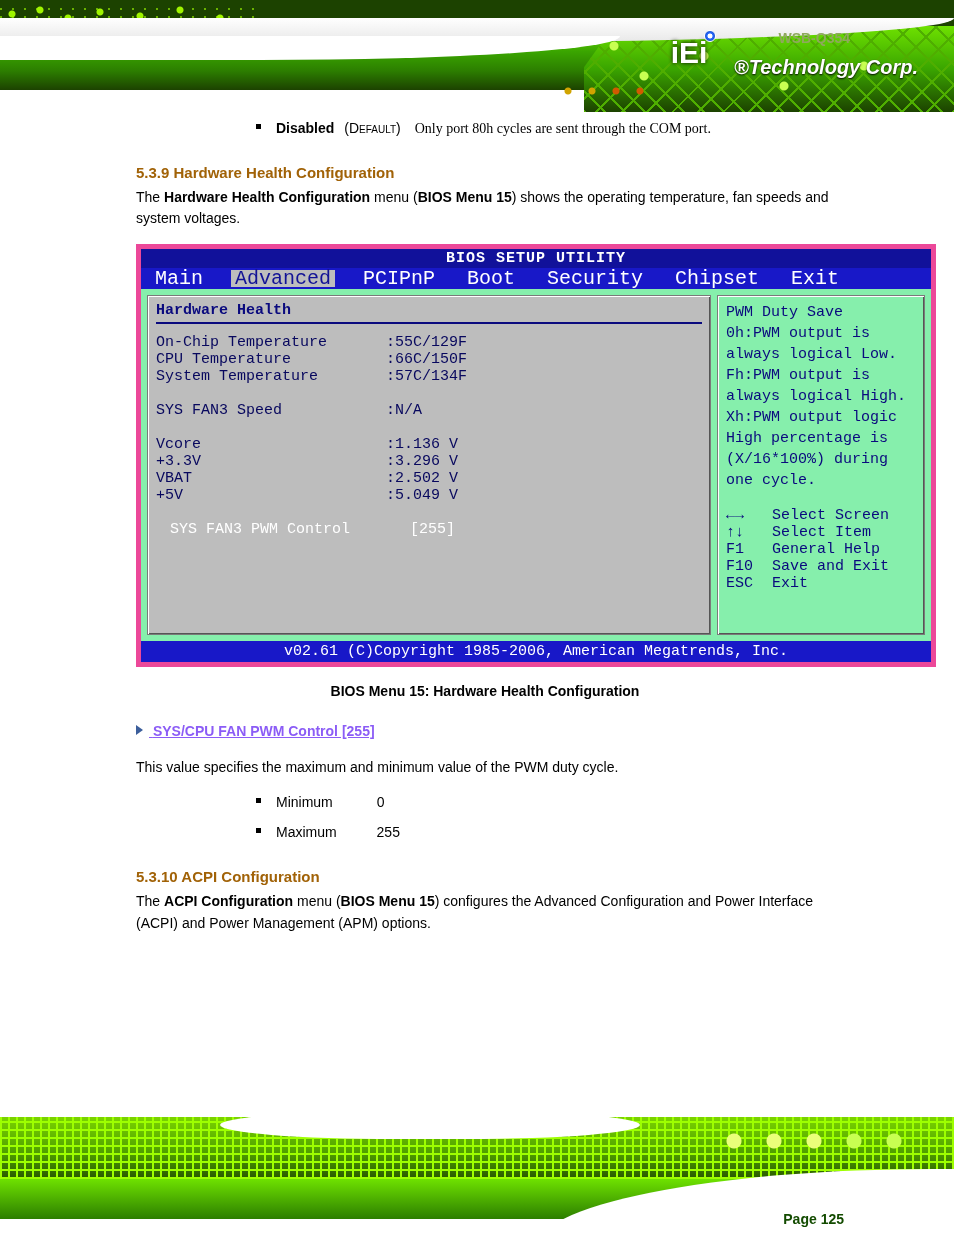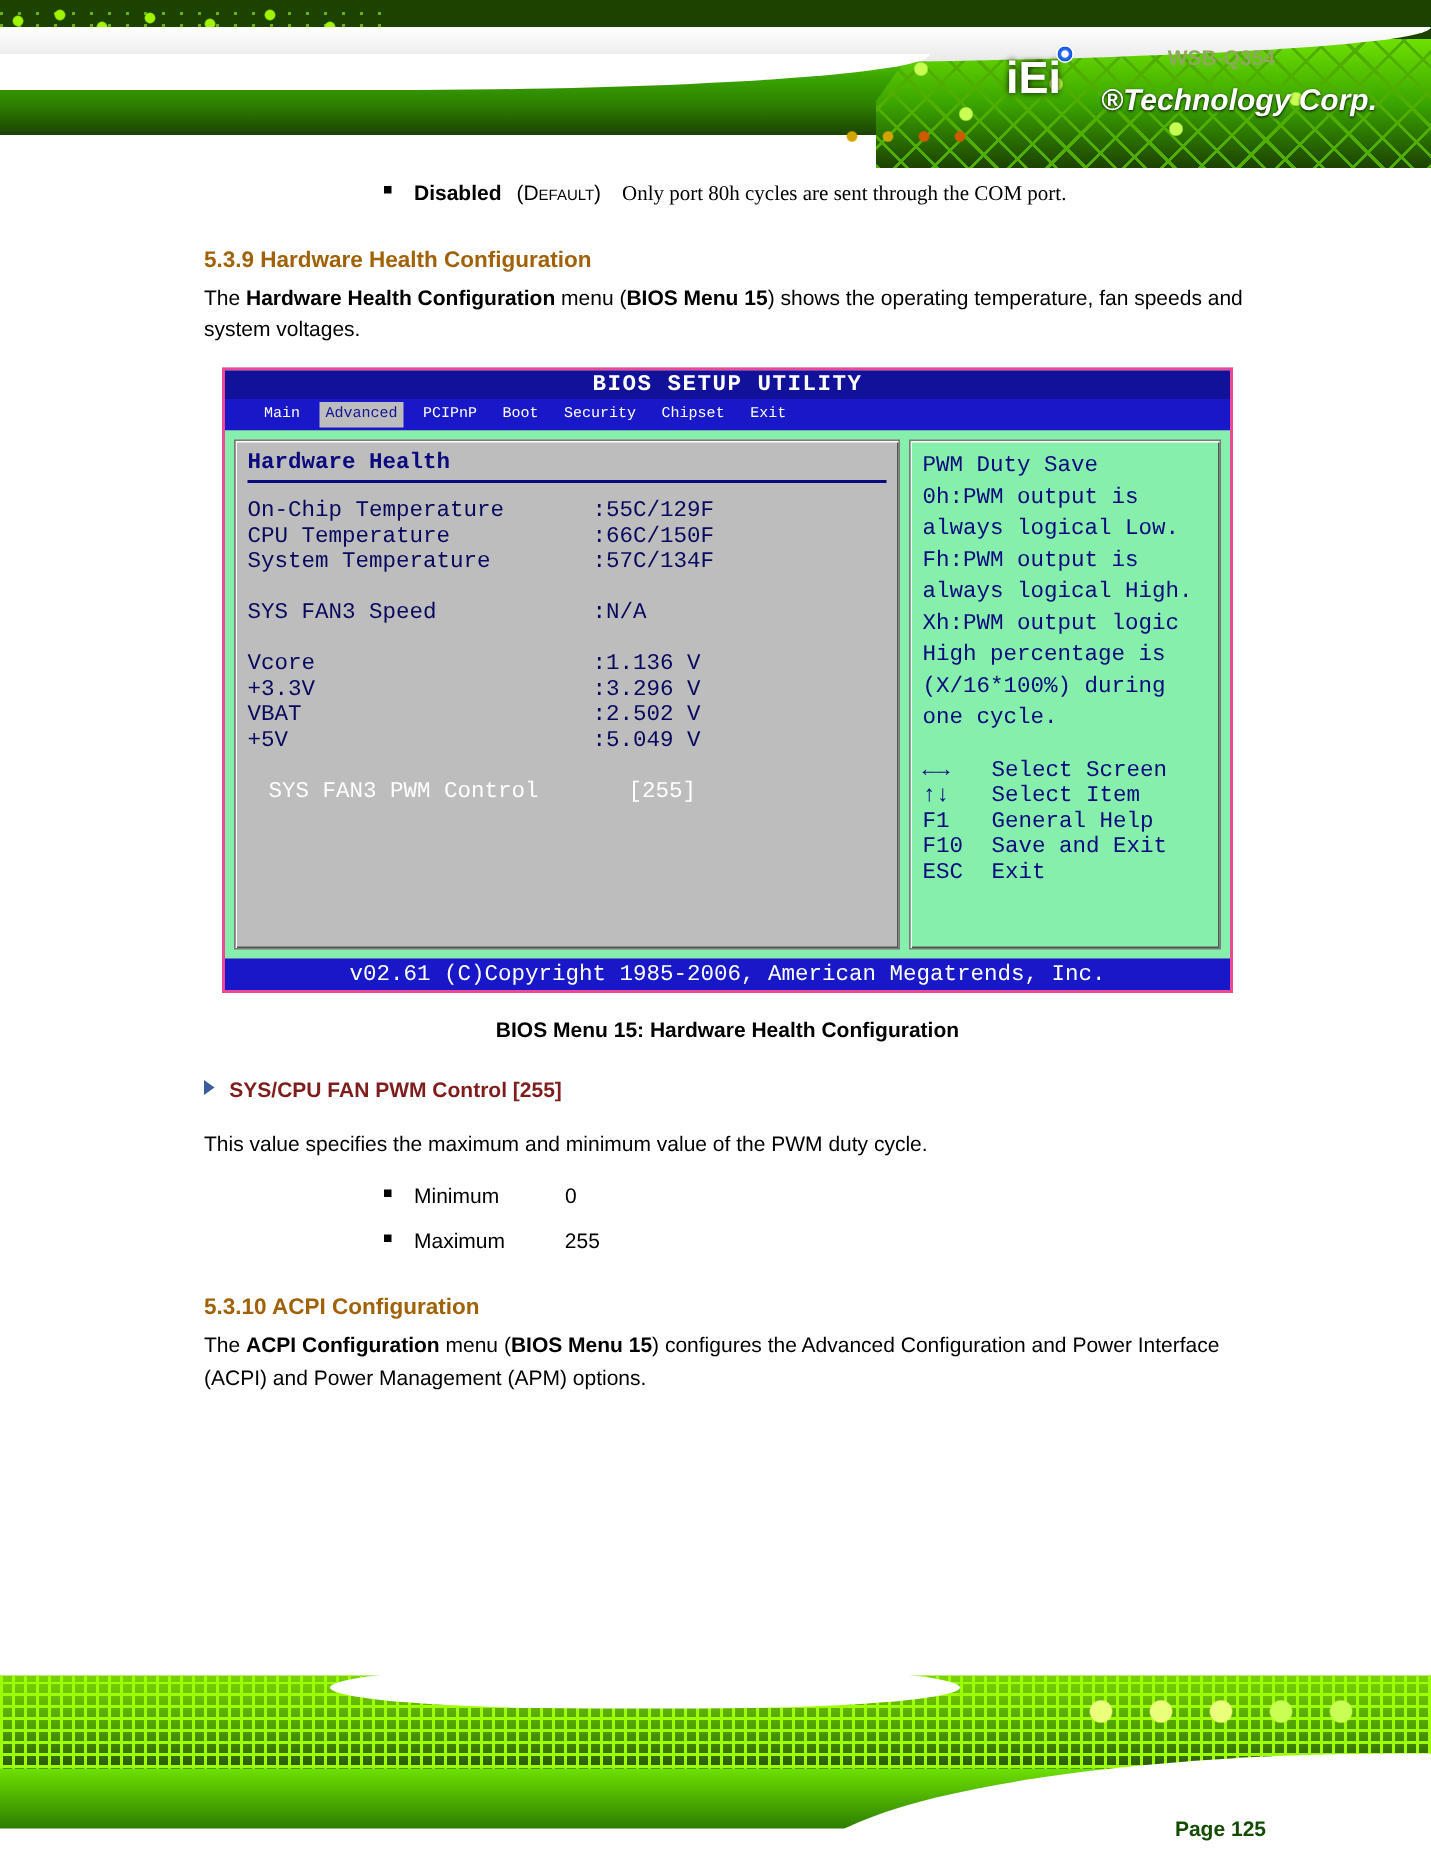--- a/index.html
+++ b/index.html
@@ -136,32 +136,32 @@
 .li { position:relative; padding-left:140px; margin-bottom:8px; min-height:20px; }
 .li .bullet { position:absolute; left:120px; top:6px; width:5px; height:5px; background:#000; }
 .li .label { font-weight:700;margin-top:18px; }
 .h3sec { margin:24px 0 6px 0; font:700 15px Arial; color:#a16207; }
 .ptext { margin:6px 0 14px 0; }
 .cap { text-align:center; font:700 14px Arial; margin:16px 0 22px 0; }
 
 
 .bios {
   margin: 10px auto 10px auto;
-  width: 674px;
+  width: 800px;
   background:#bdbdbd;
   font: 15px/17px "Courier New", monospace;
-  border:2px solid #ec4899;
+  border:5px solid #ec4899;
 }
 .bios-title {
   background:#11119a; color:#fff; text-align:center; font-weight:700;
   padding:1px 0; letter-spacing:1px;
 }
 .bios-tabs {
   display:flex; background:#1818c8; color:#fff; font-weight:400;
-  padding:2px 22px; gap:9px; font-size:10px;
+  padding:2px 10px; gap:24px; font-size:20px;
 }
 .bios-tabs .tab { padding:0 4px; }
 .bios-tabs .tab.active { background:#bdbdbd; color:#121296; font-weight:400; }
 .bios-body {
   display:flex; gap:6px; padding:6px; background:#86efac;
 }
 .bios-left {
   flex:1; border:2px solid #000; border-top-color:#fff; border-left-color:#fff;
   background:#bdbdbd; padding:6px 8px 60px 8px; min-height:340px;
   border:1px solid #7a7a7a; box-shadow: inset 1px 1px 0 #fff, inset -1px -1px 0 #555;
@@ -308,21 +308,21 @@
               <span>Exit</span>
             </div>
         </div>
       </div>
     </div>
     <div class="bios-footer">v02.61 (C)Copyright 1985-2006, American Megatrends, Inc.</div>
   </div>
 
   <div class="cap">BIOS Menu 15: Hardware Health Configuration</div>
 
-  <p class="ptext" style="color:#7f1d1d;">
+  <p class="ptext" style="color:#8b5cf6;text-decoration:underline;">
     <span style="display:inline-block;width:0;height:0;border-left:7px solid #3b5e9b;border-top:5px solid transparent;border-bottom:5px solid transparent;margin-right:6px;vertical-align:1px;"></span>
     <b>SYS/CPU FAN PWM Control [255]</b>
   </p>
   <p class="ptext">This value specifies the maximum and minimum value of the PWM duty cycle.</p>
 
   <div class="li">
     <span class="bullet"></span>
     <span>Minimum</span>
     <span style="padding-left:40px;">0</span>
   </div>

